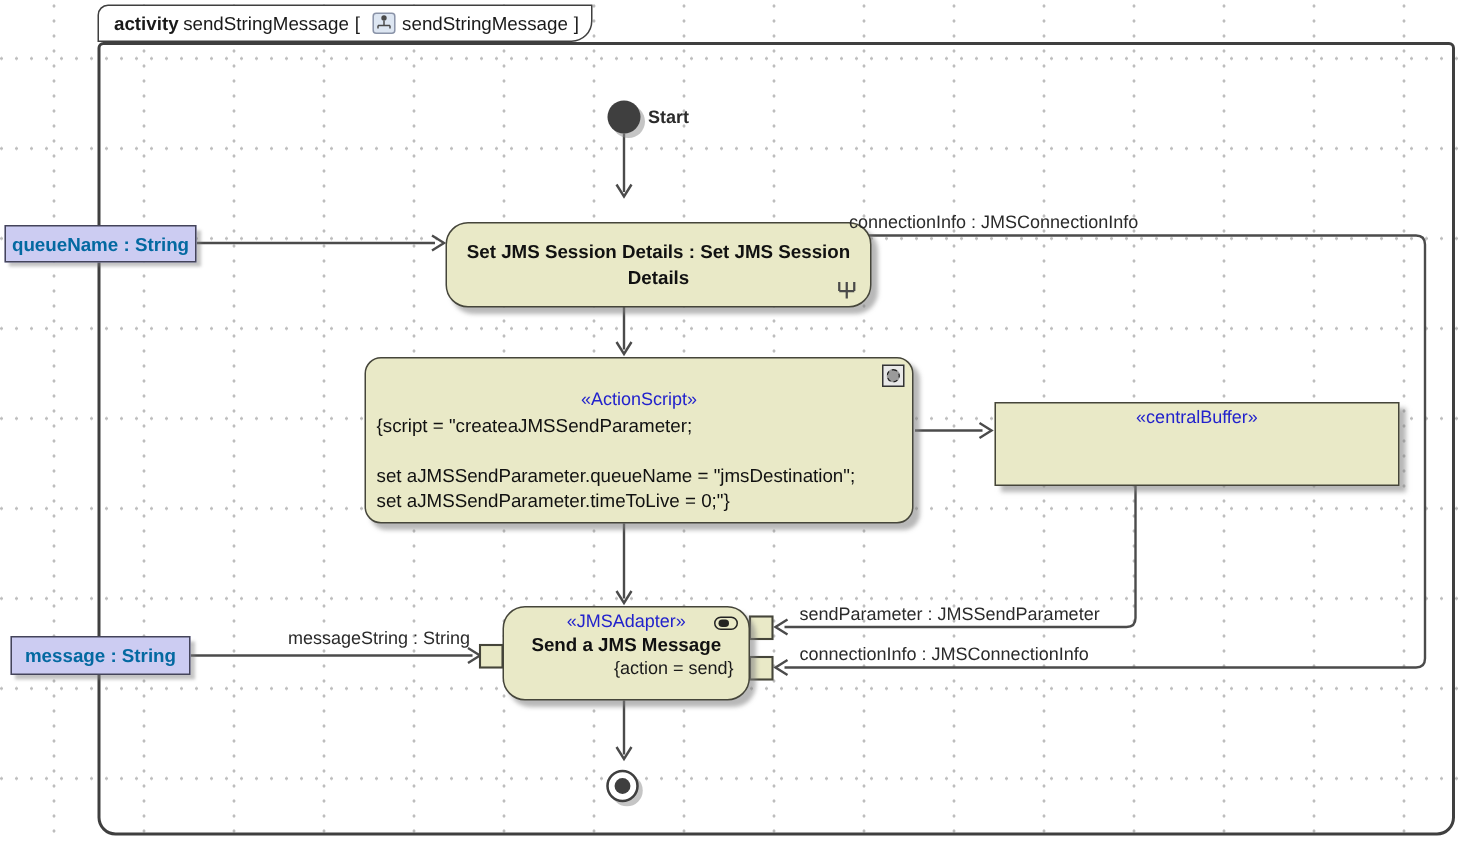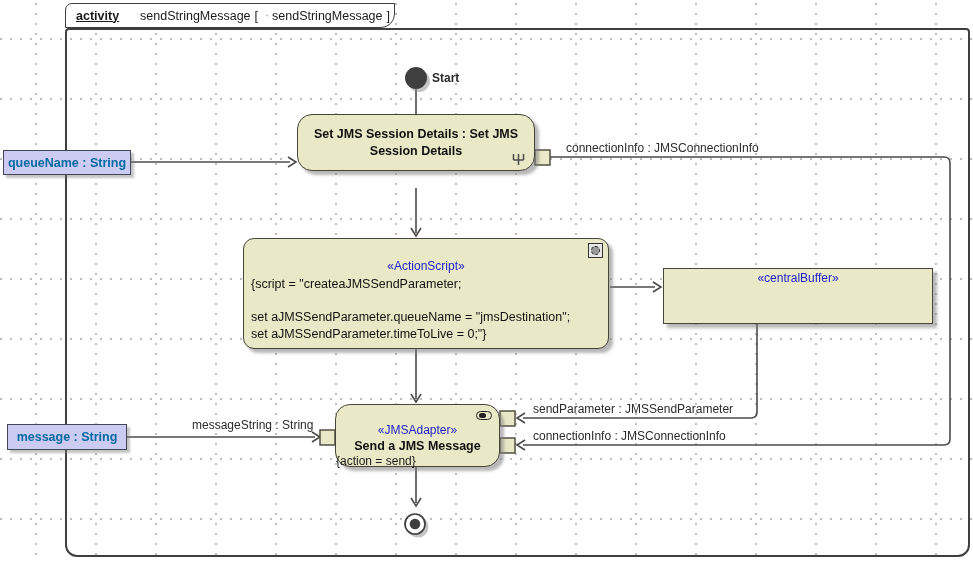--- a/index.html
+++ b/index.html
@@ -15,48 +15,48 @@
   #frame{
     position:absolute;left:65px;top:28px;width:901px;height:525px;
     border:2px solid #3f3f3f;border-radius:4px 4px 12px 12px;background:transparent;
   }
   #frame-tab{
     position:absolute;left:65px;top:3px;width:330px;height:25px;z-index:6;
     background:#fff;border:1.6px solid #3f3f3f;border-radius:7px 0 14px 0;
     display:flex;align-items:center;padding-left:10px;box-sizing:border-box;
     font-size:12.5px;white-space:pre;
   }
-  #frame-tab .kw{font-weight:bold;margin-right:21px;text-decoration:underline;}
+  #frame-tab .kw{font-weight:bold;margin-right:3px;}
   #frame-tab .sp{margin:0 4px;}
   .tab-icon{display:inline-block;width:16px;height:15px;margin:0 4px;vertical-align:middle;}
   
   #edges{position:absolute;left:0;top:0;width:973px;height:561px;z-index:3;}
   
   .node{
     position:absolute;background:#E9E9C7;border:1.5px solid #45453a;
     box-sizing:border-box;z-index:4;
     box-shadow:4px 4px 3px rgba(125,125,125,0.55);
   }
   .rounded{border-radius:15px;}
   .stereo{color:#2222CC;text-align:center;font-size:12px;line-height:15px;padding-top:2px;}
   .node-name{font-weight:bold;text-align:center;font-size:12.5px;line-height:16px;color:#111;}
-  #node-set-session{left:297px;top:114px;width:238px;height:57px;display:flex;align-items:center;justify-content:center;padding:0 10px;}
+  #node-set-session{left:297px;top:148px;width:284px;height:57px;display:flex;align-items:center;justify-content:center;padding:0 10px;}
   #node-set-session .node-name{line-height:17px;}
   .rake-icon{position:absolute;right:8px;bottom:4px;}
   #node-set-parameter{left:243px;top:238px;width:366px;height:111px;border-radius:11px;padding-top:18px;}
   .script-block{font-size:12.5px;line-height:16.5px;padding:2px 7px 0 7px;color:#111;}
   .script-line{min-height:16.5px;white-space:pre;}
   .gear-icon{
     position:absolute;top:4px;right:5px;width:15px;height:15px;background:#e8e8e8;
     border:1.5px solid #333;box-sizing:border-box;display:flex;align-items:center;justify-content:center;
   }
   .gear-icon i{display:block;width:7px;height:7px;border-radius:50%;border:1.5px dashed #222;background:#9a9a9a;}
   #node-buffer{left:663px;top:268px;width:270px;height:56px;}
-  #node-send{left:335px;top:404px;width:165px;height:63px;padding-top:16px;}
-  #node-send .constraint{font-size:12px;padding-right:10px;line-height:15px;}
+  #node-send{left:335px;top:404px;width:165px;height:63px;padding-top:0;}
+  #node-send .constraint{font-size:12px;text-align:right;padding-right:10px;line-height:15px;}
   .adapter-icon{position:absolute;top:6px;right:7px;width:16px;height:9px;border:1.4px solid #222;border-radius:5px;box-sizing:border-box;}
   .adapter-icon i{position:absolute;left:1.5px;top:1px;width:7px;height:4.5px;border-radius:3px;background:#222;display:block;}
   
   .param{
     position:absolute;background:#CCCCF2;border:1.5px solid #44445a;z-index:5;
     box-sizing:border-box;display:flex;align-items:center;justify-content:center;
     font-weight:bold;font-size:12.5px;color:#0369a1;box-shadow:3px 3px 2px rgba(125,125,125,0.45);
   }
   #param-queue{left:3px;top:150px;width:128px;height:25px;}
   #param-message{left:7px;top:424px;width:120px;height:26px;}

